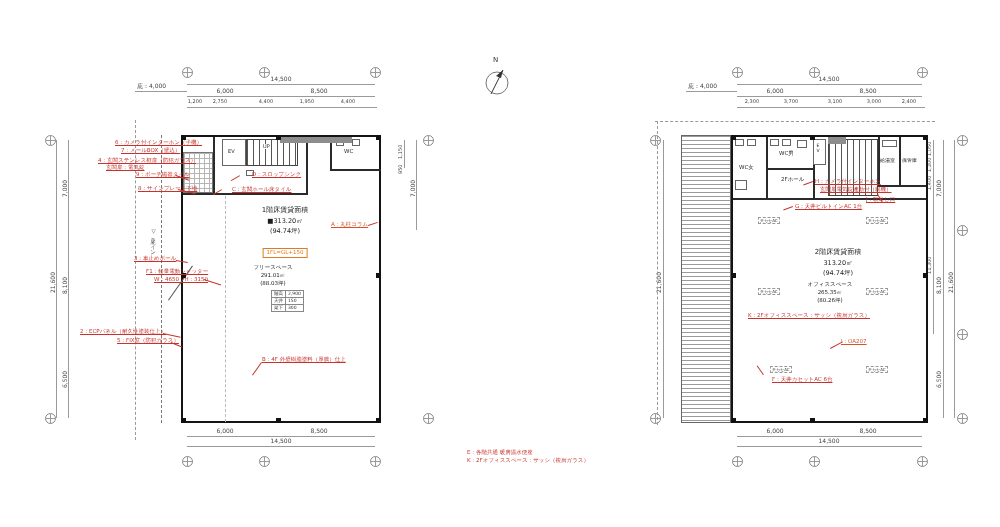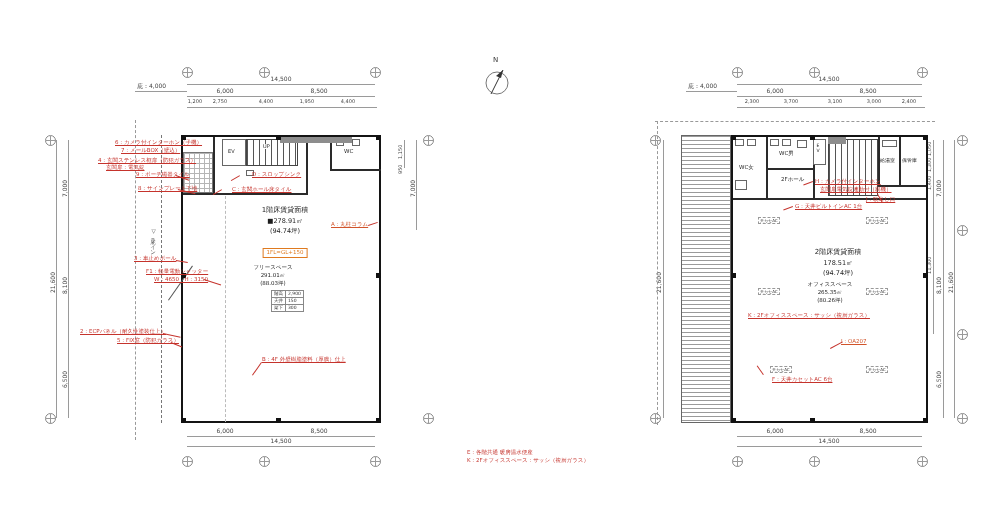--- a/index.html
+++ b/index.html
@@ -123,21 +123,21 @@
   <div class="sq" style="left:181px;top:135px"></div>
   <div class="sq" style="left:376px;top:135px"></div>
   <div class="sq" style="left:181px;top:418px"></div>
   <div class="sq" style="left:376px;top:418px"></div>
   <div class="sq" style="left:181px;top:273px"></div>
   <div class="sq" style="left:376px;top:273px"></div>
   <div class="sq" style="left:276px;top:135px"></div>
   <div class="sq" style="left:276px;top:418px"></div>
 
   <div class="ct" style="left:285px;top:207px;font-size:7px">1階床賃貸面積</div>
-  <div class="ct" style="left:285px;top:218px">■278.91㎡</div>
+  <div class="ct" style="left:285px;top:218px">■313.20㎡</div>
   <div class="ct" style="left:285px;top:228px">(94.74坪)</div>
   <div class="otag" style="left:285px;top:248px">1FL=GL+150</div>
   <div class="ct" style="left:273px;top:265px;font-size:5.5px">フリースペース</div>
   <div class="ct" style="left:273px;top:273px;font-size:5.5px">291.01㎡</div>
   <div class="ct" style="left:273px;top:281px;font-size:5.5px">(88.03坪)</div>
   <table class="spec" style="left:271px;top:290px">
     <tbody>
         <tr>
           <td>階高</td>
           <td>2,900</td>
@@ -261,21 +261,21 @@
   <div class="sq" style="left:731px;top:135px"></div>
   <div class="sq" style="left:923px;top:135px"></div>
   <div class="sq" style="left:731px;top:418px"></div>
   <div class="sq" style="left:923px;top:418px"></div>
   <div class="sq" style="left:731px;top:273px"></div>
   <div class="sq" style="left:923px;top:273px"></div>
   <div class="sq" style="left:810px;top:135px"></div>
   <div class="sq" style="left:810px;top:418px"></div>
 
   <div class="ct" style="left:838px;top:249px;font-size:7px">2階床賃貸面積</div>
-  <div class="ct" style="left:838px;top:260px">178.51㎡</div>
+  <div class="ct" style="left:838px;top:260px">313.20㎡</div>
   <div class="ct" style="left:838px;top:270px">(94.74坪)</div>
   <div class="ct" style="left:830px;top:282px;font-size:5.5px">オフィススペース</div>
   <div class="ct" style="left:830px;top:290px;font-size:5.5px">265.35㎡</div>
   <div class="ct" style="left:830px;top:298px;font-size:5.5px">(80.26坪)</div>
 
   <div class="actag" style="left:758px;top:217px">天カセAC</div>
   <div class="actag" style="left:866px;top:217px">天カセAC</div>
   <div class="actag" style="left:758px;top:288px">天カセAC</div>
   <div class="actag" style="left:866px;top:288px">天カセAC</div>
   <div class="actag" style="left:770px;top:366px">天カセAC</div>

